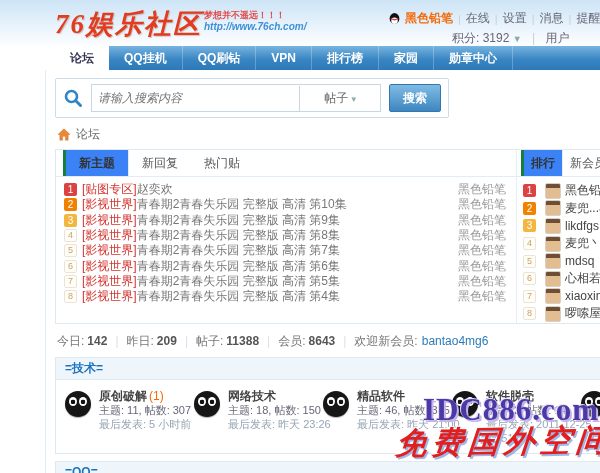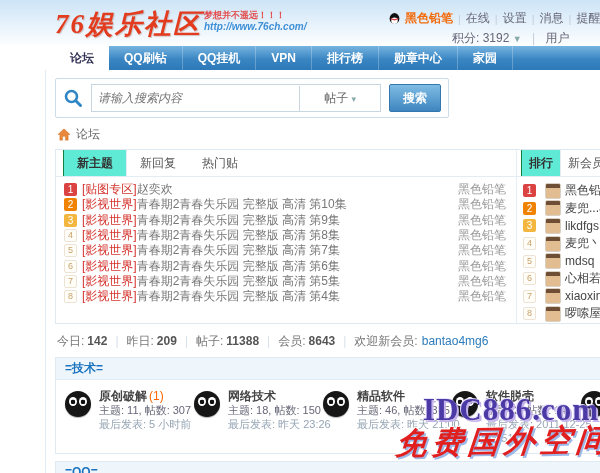--- a/index.html
+++ b/index.html
@@ -37,21 +37,21 @@
     color:#fff;border:1px solid #3277ae;border-radius:2px;font-size:12px;font-weight:bold;cursor:pointer;}
   
   .crumb{display:flex;align-items:center;gap:5px;margin:8px 0 6px 2px;color:#666;}
   
   .panel{width:546px;border:1px solid #dfe9f2;background:#fff;display:flex;}
   .panel-left{width:460px;border-right:1px solid #e6eef5;min-width:0;}
   .panel-right{flex:1;min-width:0;overflow:hidden;}
   .tabs{display:flex;height:26px;border-bottom:1px solid #e2ecf4;}
   .tab{line-height:26px;padding:0 13px;color:#555;cursor:pointer;white-space:nowrap;}
   .panel-right .tab{padding:0 7px;}
-  .tab.active{background:#5eead4;border-left:1px solid #15803d;border-right:1px solid #e2ecf4;
+  .tab.active{background:#3b82f6;border-left:3px solid #15803d;border-right:1px solid #e2ecf4;
     font-weight:bold;color:#333;margin-left:7px;}
   .panel-right .tab.active{margin-left:4px;}
   .tlist{padding:5px 10px 5px 8px;}
   .trow{display:flex;align-items:center;height:15.3px;white-space:nowrap;overflow:hidden;cursor:pointer;}
   .rank-badge{flex:none;width:13px;height:13px;line-height:13px;border-radius:2px;text-align:center;
     font-size:10px;margin-right:5px;box-sizing:border-box;}
   .rk1{background:#db4242;color:#fff;}
   .rk2{background:#f08200;color:#fff;}
   .rk3{background:#f3b73f;color:#fff;}
   .rk4{background:#fffdf8;border:1px solid #ede3d5;color:#c9a269;font-size:9px;line-height:11px;}
@@ -139,26 +139,26 @@
     <div class="credits">
       <span>积分: 3192</span>
       <span class="caret">▼</span>
       <span class="sep">|</span>
       <span>用户</span>
     </div>
   </div>
 
   <div class="nav">
     <div class="nav-item active">论坛</div>
+      <div class="nav-item">QQ挂机</div>
       <div class="nav-item">QQ刷钻</div>
-      <div class="nav-item">QQ挂机</div>
       <div class="nav-item">VPN</div>
       <div class="nav-item">排行榜</div>
+      <div class="nav-item">家园</div>
       <div class="nav-item">勋章中心</div>
-      <div class="nav-item">家园</div>
   </div>
 
   <div class="content">
 
     <div class="search-row">
       <div class="search-wrap">
         <svg width="20" height="20" viewBox="0 0 20 20">
           <circle cx="8.5" cy="8.5" r="5.5" fill="none" stroke="#2f86c6" stroke-width="2.6"></circle>
           <line x1="12.8" y1="12.8" x2="17.5" y2="17.5" stroke="#2f86c6" stroke-width="3" stroke-linecap="round"></line>
         </svg>

